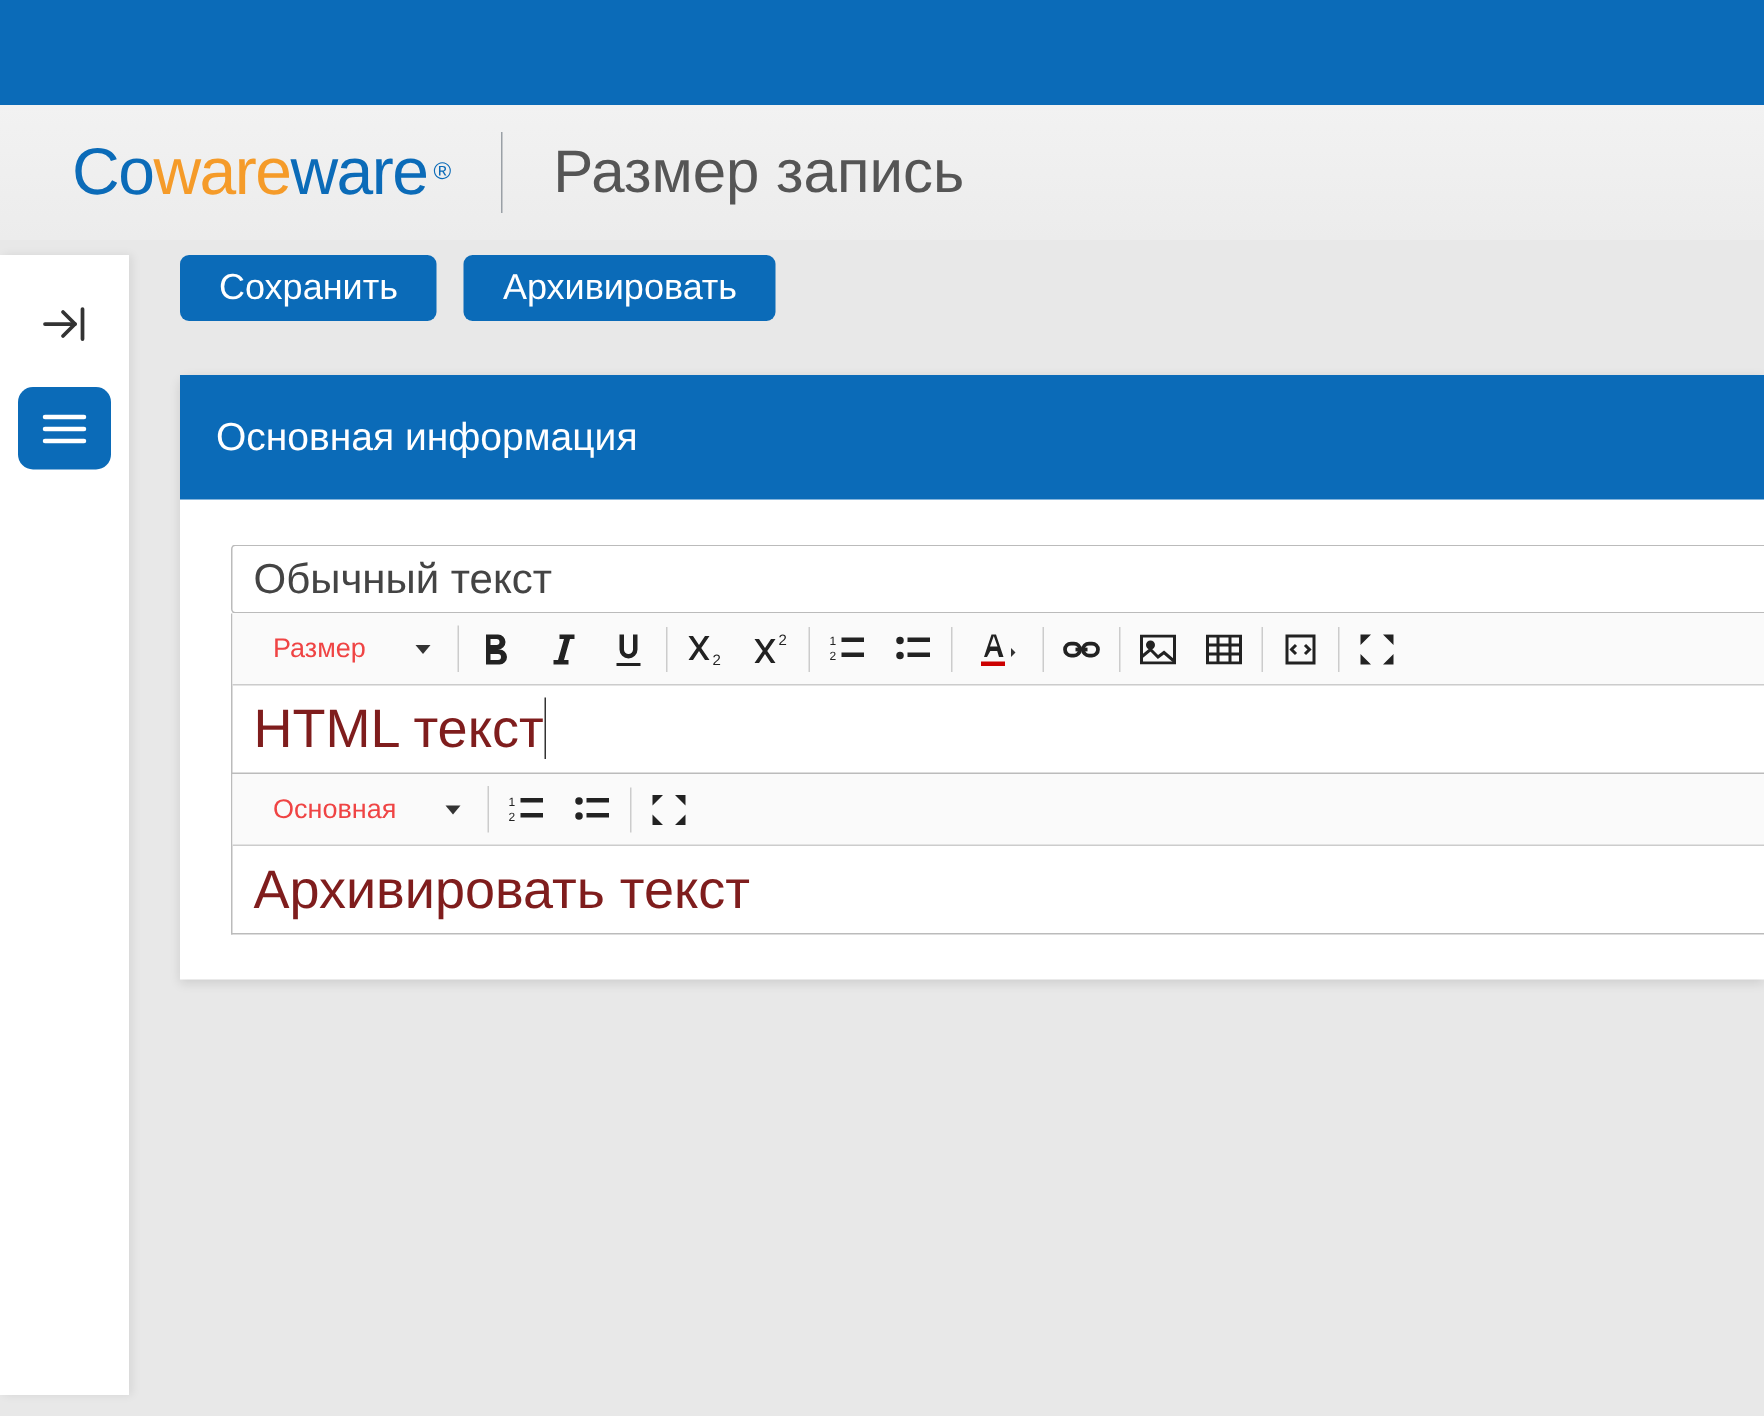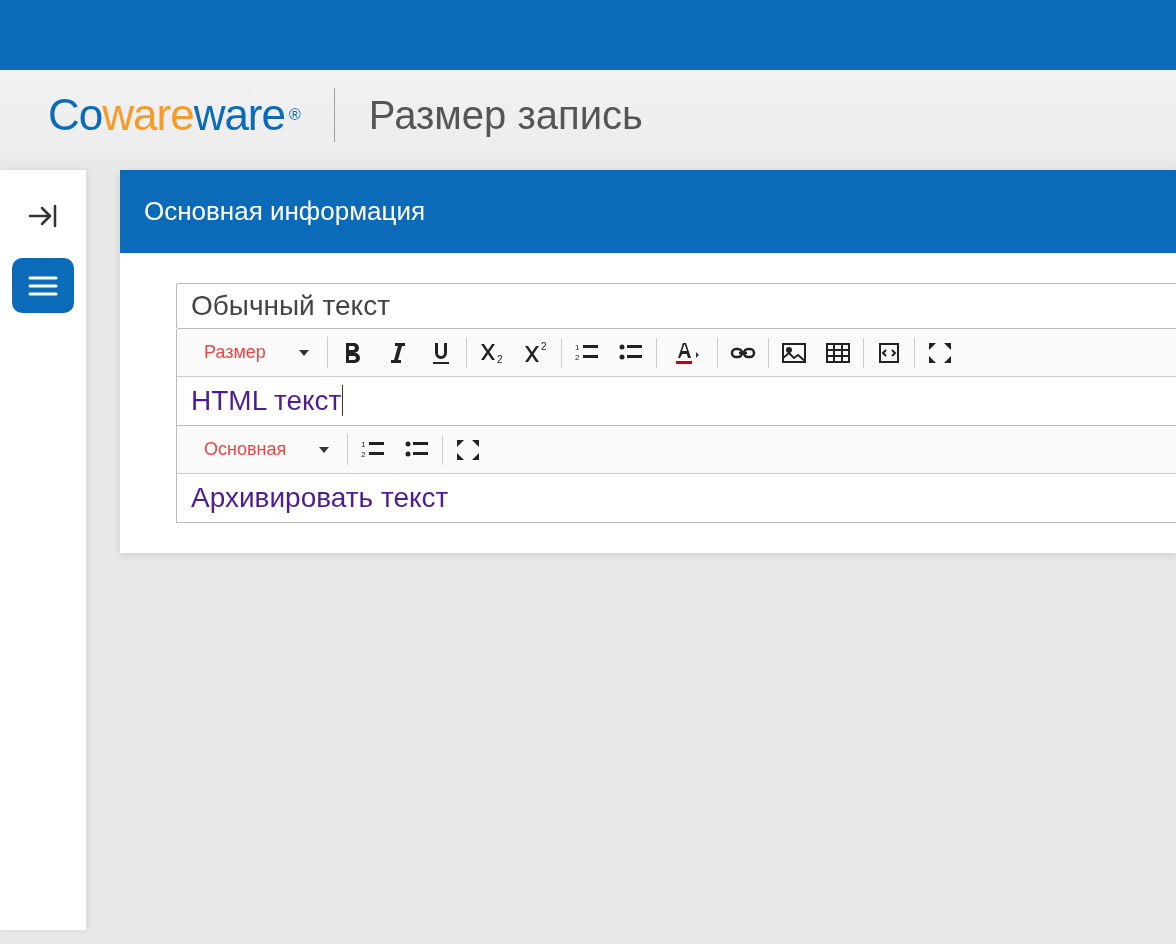--- a/index.html
+++ b/index.html
@@ -33,21 +33,21 @@
   .main-col { flex: 1; padding-left: 34px; padding-top: 10px; }
   .btn-row { display: flex; gap: 18px; margin-bottom: 36px; }
   .btn {
     background: #0b6bb8; color: #fff; font-size: 24px; padding: 8px 26px;
     border: none; border-radius: 6px; cursor: pointer;
   }
   .panel { background: #fff; border-radius: 6px 0 0 0; box-shadow: 0 2px 8px rgba(0,0,0,0.12); }
   .panel-header {
     background: #0b6bb8; color: #fff; font-size: 26px; padding: 26px 24px;
   }
-  .panel-body { padding: 30px 0 30px 34px; margin-left: 22px; }
+  .panel-body { padding: 30px 0 30px 34px; }
   .field-plain {
     border: 1px solid #bbb; border-right: none; border-radius: 3px 0 0 3px;
     padding: 6px 14px; font-size: 28px; color: #444; background: #fff;
   }
   .editor {
     border: 1px solid #bbb; border-right: none; border-top: none; background: #fff;
   }
   .editor-toolbar {
     display: flex; align-items: center; gap: 0; padding: 8px 10px; border-bottom: 1px solid #ccc;
     background: #fafafa;
@@ -56,21 +56,21 @@
   .tb-group:last-child { border-right: none; }
   .tb-dd {
     display: flex; align-items: center; gap: 32px; font-size: 18px; color: #ef4444;
     padding: 4px 6px; cursor: pointer; border: 1px solid transparent;
   }
   .tb-btn {
     width: 30px; height: 30px; display: flex; align-items: center; justify-content: center;
     cursor: pointer; color: #333;
   }
   .editor-content {
-    padding: 8px 14px; font-size: 28px; color: #4c1d95; min-height: 44px;
+    padding: 8px 14px; font-size: 36px; color: #7f1d1d; min-height: 44px;
   }
   .cursor-caret { border-right: 1px solid #333; padding-right: 1px; }
   svg { display: block; }
 </style>
 </head>
 <body>
 
 <div class="topbar"></div>
 
 <div class="header-row">
@@ -96,20 +96,24 @@
     <div class="menu-btn">
       <svg width="32" height="24" viewBox="0 0 32 24" stroke="#fff" stroke-width="3" stroke-linecap="round">
         <line x1="3" y1="4" x2="29" y2="4"></line>
           <line x1="3" y1="12" x2="29" y2="12"></line>
           <line x1="3" y1="20" x2="29" y2="20"></line>
       </svg>
     </div>
   </div>
 
   <div class="main-col">
+    <div class="btn-row">
+      <button class="btn">Сохранить</button>
+      <button class="btn">Архивировать</button>
+    </div>
 
     <div class="panel">
       <div class="panel-header">Основная информация</div>
       <div class="panel-body">
 
         <div class="field-plain">
           <span>Обычный текст</span>
         </div>
 
         <div class="editor">

